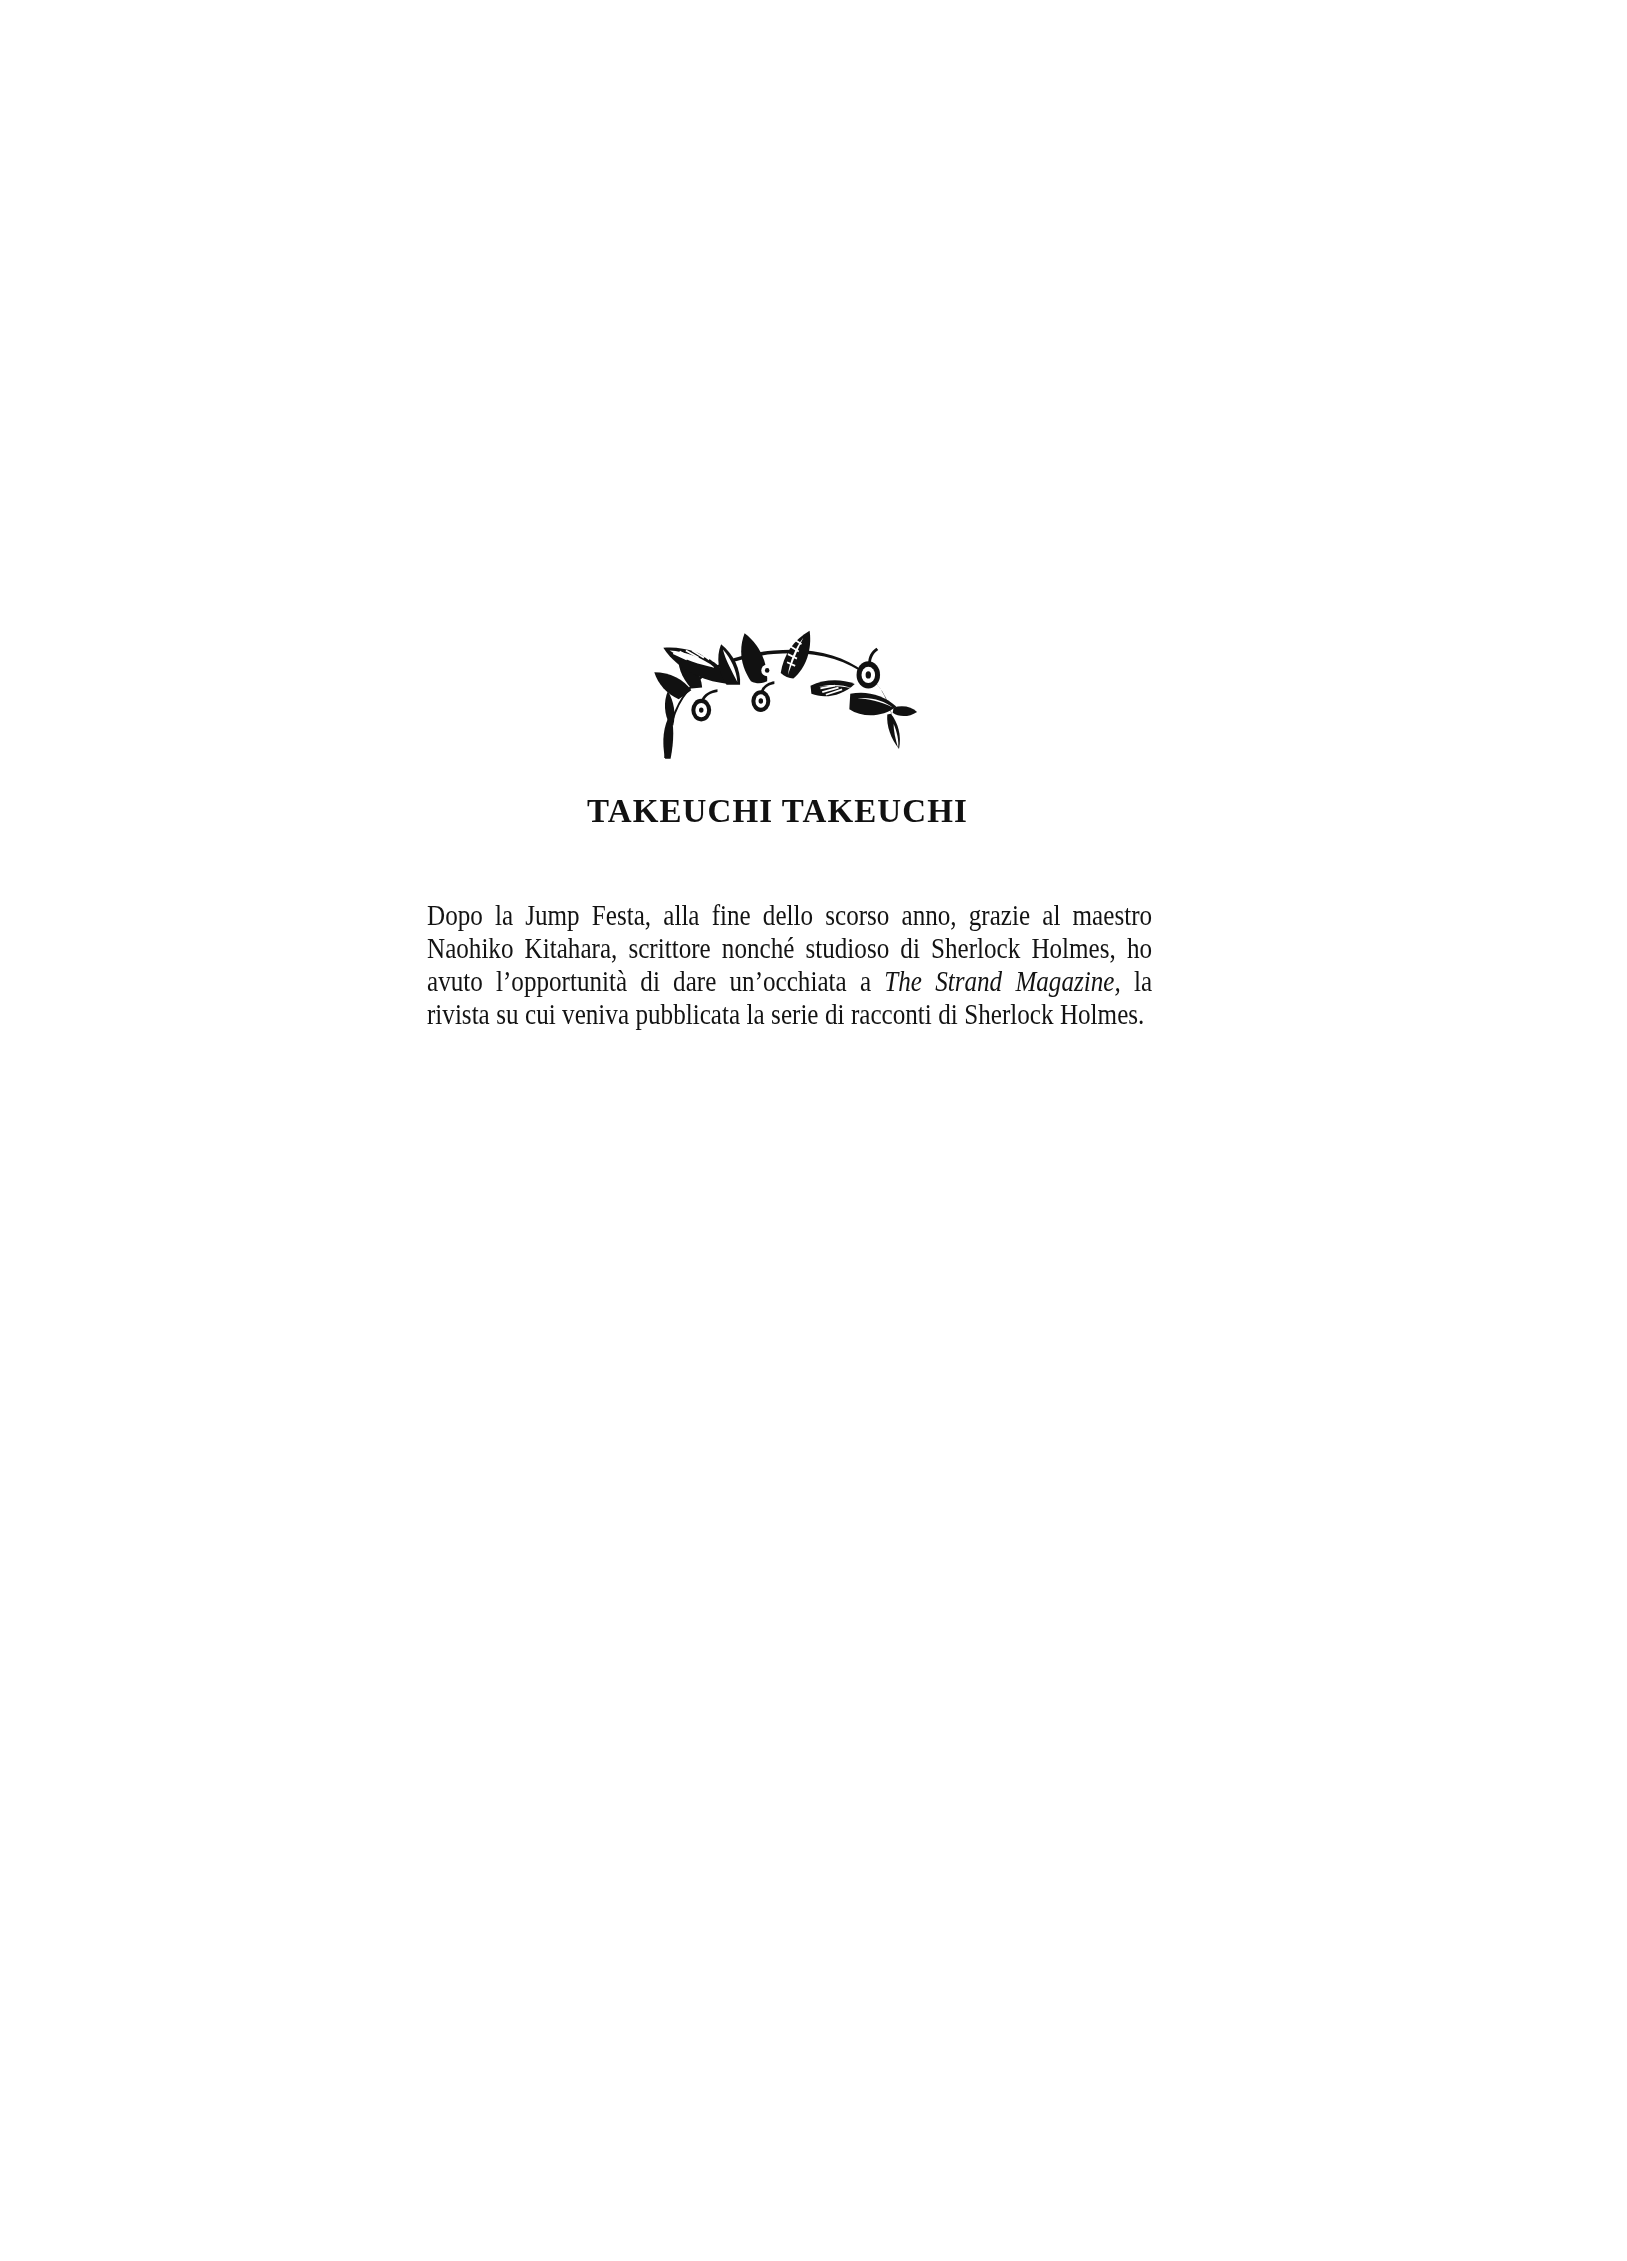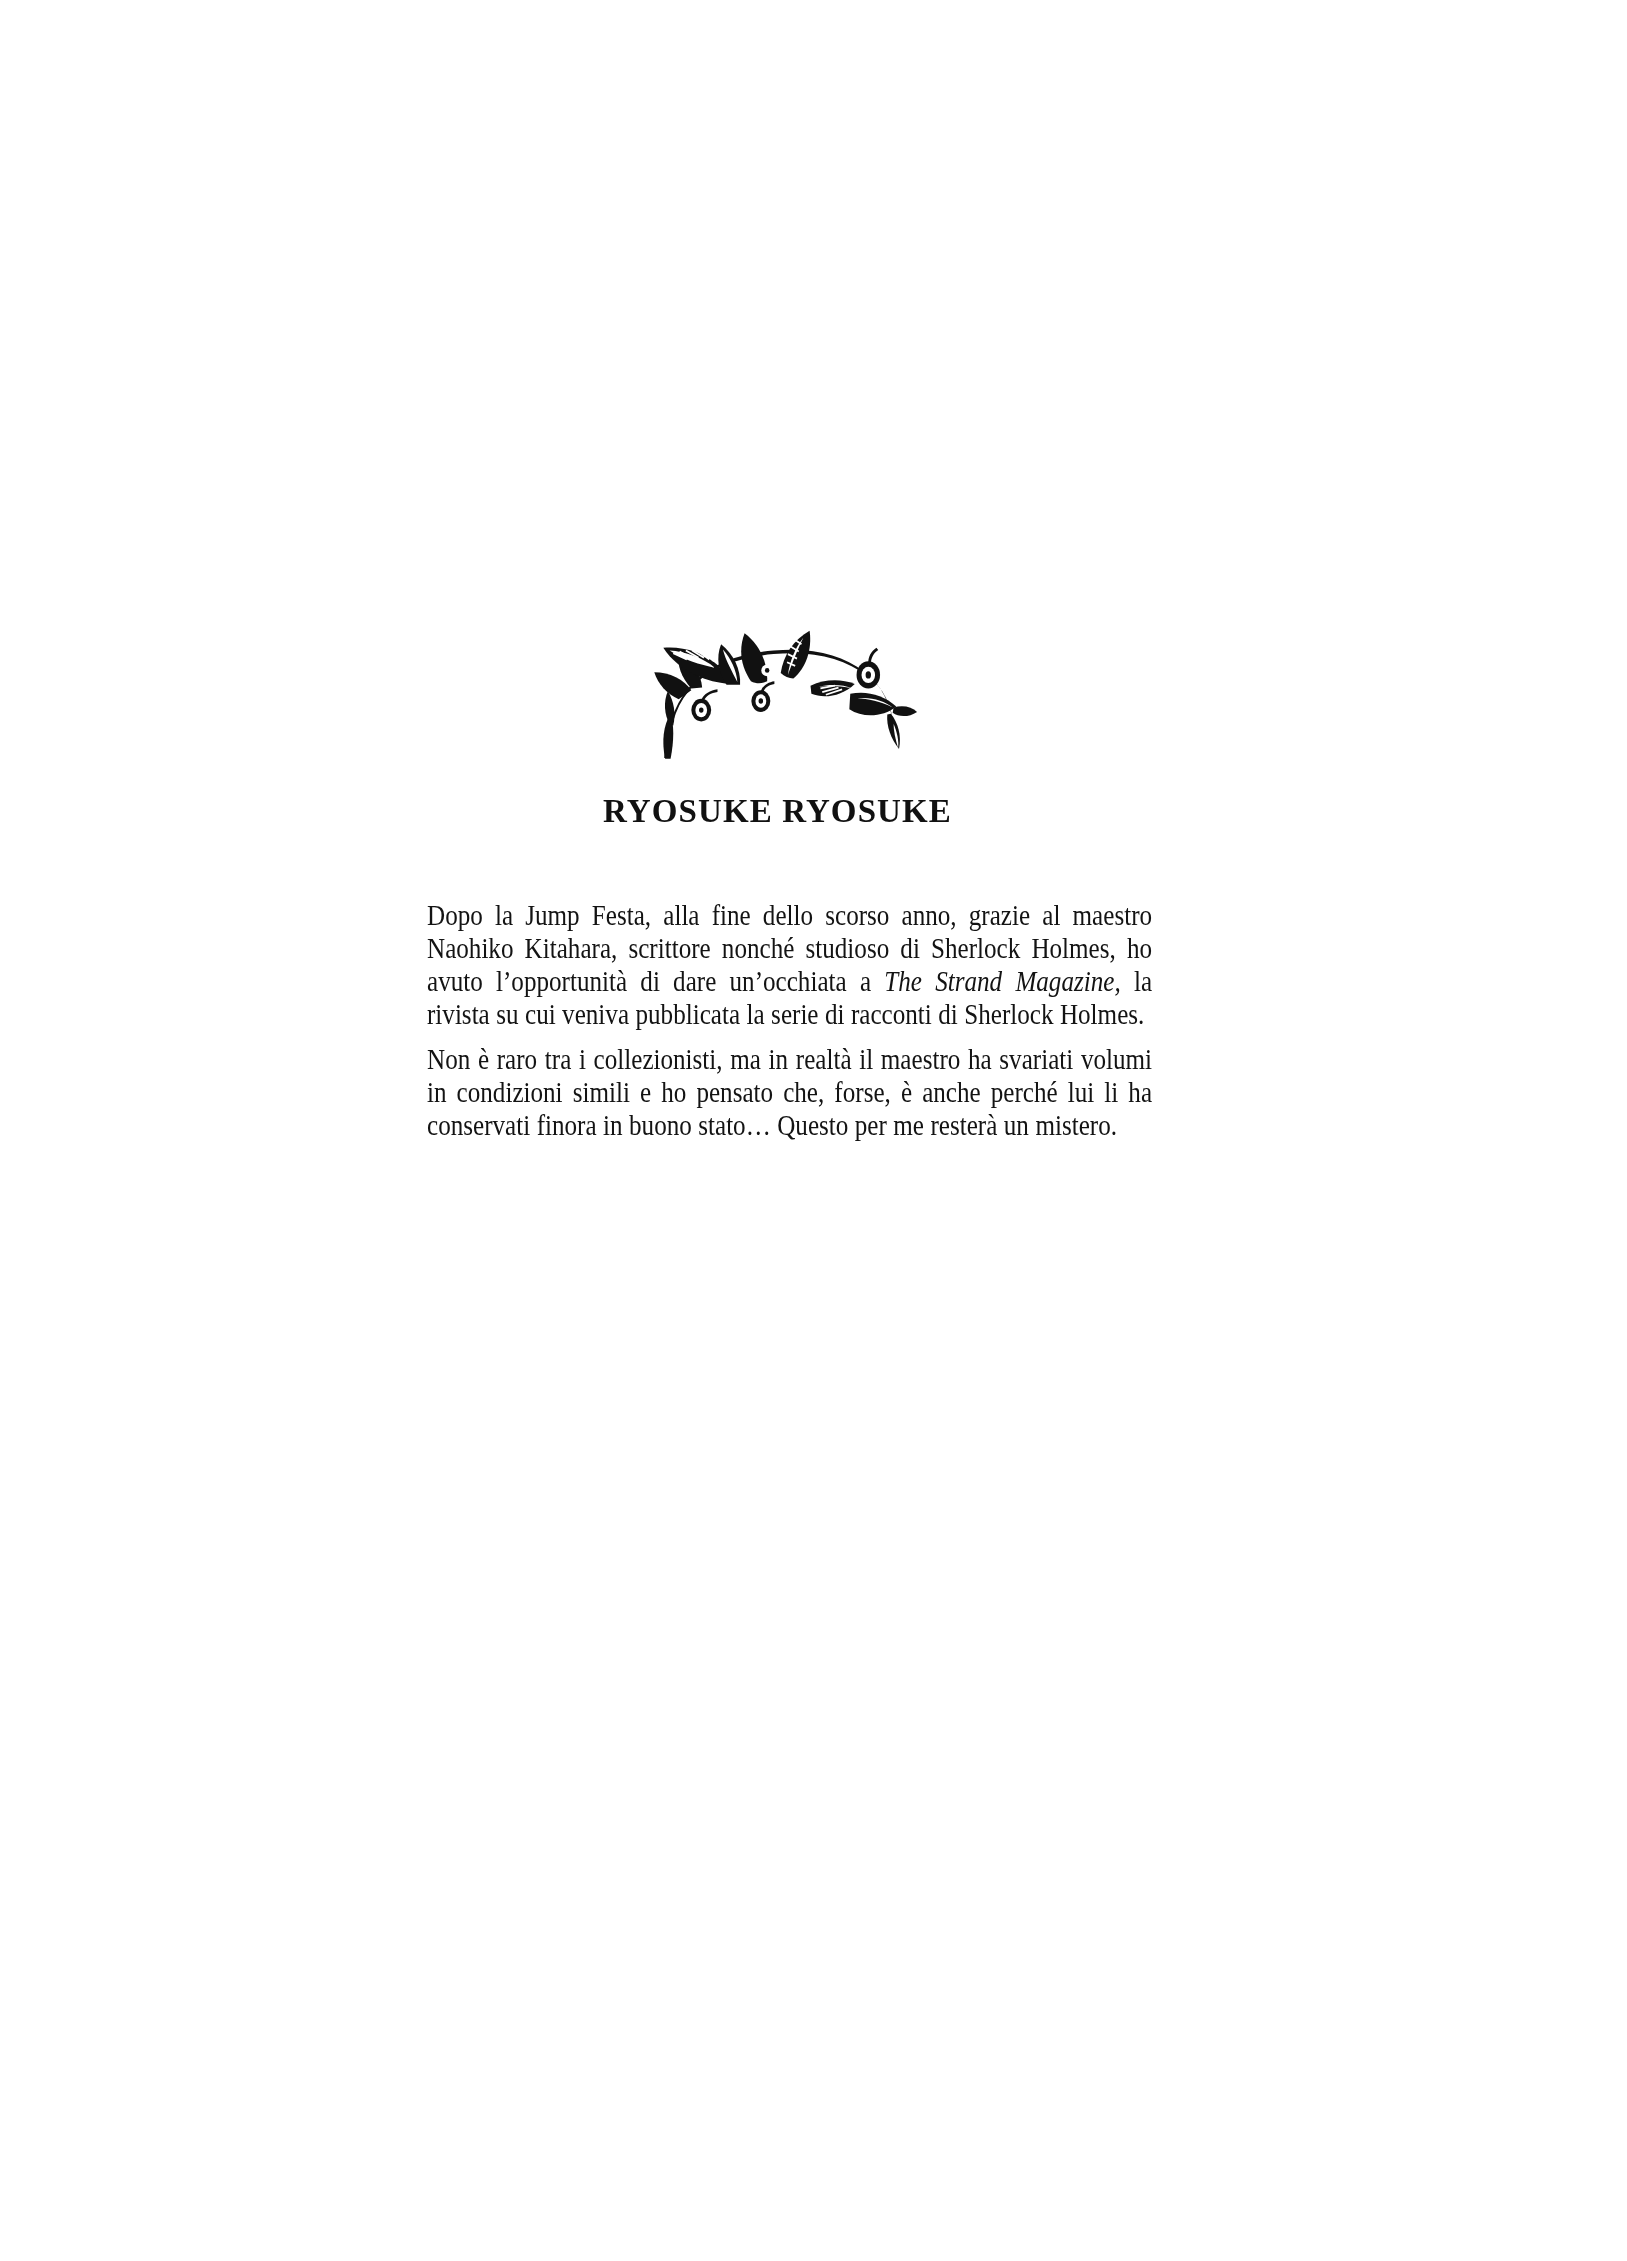--- a/index.html
+++ b/index.html
@@ -144,25 +144,22 @@
 
         <path d="M140 182 C146 168 160 160 176 158 L176 164 C162 166 150 172 146 184 Z"></path>
         <path d="M272 162 C276 150 288 142 302 140 L302 146 C290 148 280 154 278 164 Z"></path>
         <path d="M510 98 C510 86 516 74 528 66 L532 71 C522 78 516 88 516 100 Z"></path>
 
         <path d="M566 198 C586 192 606 196 618 208 C600 220 578 220 564 210 Z"></path>
       </g>
     </svg>
   </div>
 
-  <div class="byline">RYOSUKE RYOSUKE</div>
+  <div class="byline">TAKEUCHI TAKEUCHI</div>
 
   <div class="textblock">
     <p class="para">
         <span class="squeeze" id="para-1"><span>Dopo la Jump Festa, alla fine dello scorso anno, grazie al maestro Naohiko Kitahara, scrittore nonché studioso di Sherlock Holmes, ho avuto l’opportunità di dare un’occhiata a </span><i>The Strand Magazine,</i><span> la rivista su cui veniva pubblicata la serie di racconti di Sherlock Holmes.</span></span>
-      </p>
-    <p class="para">
-        <span class="squeeze" id="para-3"><span>Non è raro tra i collezionisti, ma in realtà il maestro ha svariati volumi in condizioni simili e ho pensato che, forse, è anche perché lui li ha conservati finora in buono stato… Questo per me resterà un mistero.</span></span>
       </p>
   </div>
 
 </div>
 
 
 </body></html>

